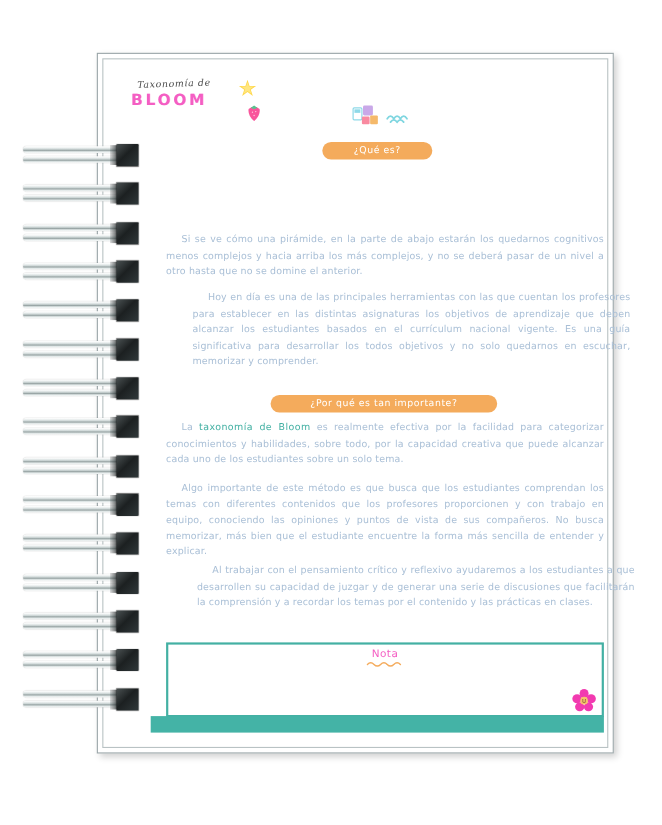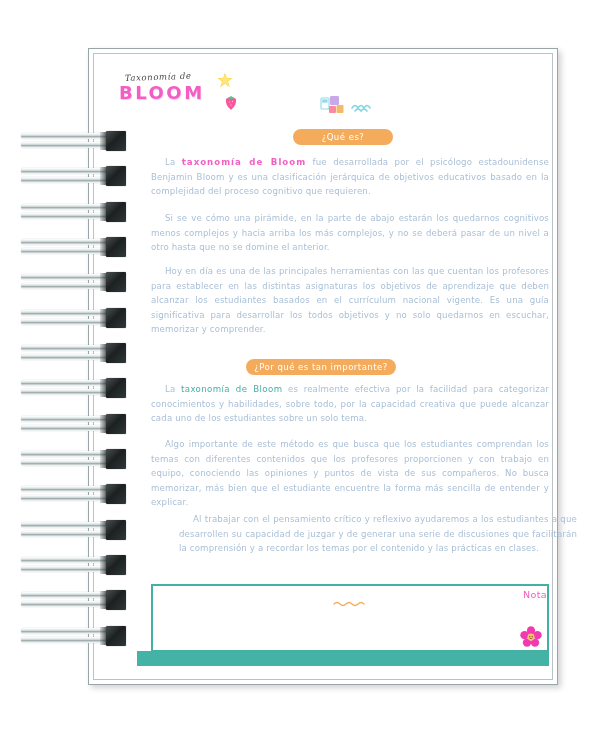--- a/index.html
+++ b/index.html
@@ -112,21 +112,21 @@
     color: #4a4a4a;
     letter-spacing: 0.6px;
     white-space: nowrap;
     transform: rotate(-2deg);
     transform-origin: left bottom;
     margin-left: 6px;
   }
   .logo-bloom {
     font-family: "DejaVu Sans", sans-serif;
     font-weight: bold;
-    font-size: 18px;
+    font-size: 14px;
     color: #f45ec3;
     letter-spacing: 2.5px;
     line-height: 1.05;
     margin-top: 1px;
     text-shadow: 0.5px 0.5px 0 rgba(244,94,195,0.35);
   }
   #logo-star {
     position: absolute;
     left: 96px; top: -2px;
     width: 20px; height: 20px;
@@ -161,21 +161,21 @@
     white-space: nowrap;
   }
   #pill-que-es {
     left: 194px;
     top: 70px;
     width: 100px;
   }
   #pill-por-que {
     left: 147px;
     top: 300px;
-    width: 150px;
+    width: 206px;
   }
 
   
   .para {
     position: absolute;
     left: 52px;
     width: 398px;
     font-family: "DejaVu Sans", sans-serif;
     font-size: 8.6px;
     line-height: 14.5px;
@@ -189,40 +189,40 @@
     font-weight: bold;
     letter-spacing: 1px;
   }
   .hl-teal {
     color: #43b0a3;
     letter-spacing: 0.4px;
   }
 
   #para-1 { top: 96px; }
   #para-2 { top: 152px; }
-  #para-3 { top: 205px; }
+  #para-3 { top: 205px; margin-left: 24px; }
   #para-4 { top: 323px; }
   #para-5 { top: 378px; }
   #para-6 { top: 453px; margin-left: 28px; }
 
   
   #nota-box {
     position: absolute;
     left: 52px;
     top: 525px;
     width: 398px;
     height: 68px;
     border: 2px solid #43b0a3;
     background: #ffffff;
   }
   #nota-label {
     position: absolute;
     left: 0; right: 0;
     top: 3px;
-    text-align: right;
+    text-align: center;
     font-family: "DejaVu Sans", sans-serif;
     font-size: 9.5px;
     color: #f45ec3;
     letter-spacing: 0.4px;
   }
   #nota-squiggle {
     position: absolute;
     left: 50%;
     margin-left: -17px;
     top: 15px;
@@ -285,23 +285,20 @@
           <rect x="17.5" y="10" width="7" height="8" rx="1" fill="#f5b96a"></rect>
           <g stroke="#7fd6e0" stroke-width="1.6" fill="none" stroke-linecap="round">
             <path d="M33 13 q3 -5 6 0 q3 -5 6 0 q3 -5 6 0"></path>
             <path d="M36 16 q3 -4 6 0 q3 -4 6 0"></path>
           </g>
         </svg>
       </div>
 
       <div id="pill-que-es" class="pill">¿Qué es?</div>
 
-      <p id="para-1" class="para">
-        <span>La </span><span class="hl-pink">taxonomía de Bloom</span><span> fue desarrollada por el psicólogo estadounidense Benjamin Bloom y es una clasificación jerárquica de objetivos educativos basado en la complejidad del proceso cognitivo que requieren.</span>
-      </p>
 
       <p id="para-2" class="para">Si se ve cómo una pirámide, en la parte de abajo estarán los quedarnos cognitivos menos complejos y hacia arriba los más complejos, y no se deberá pasar de un nivel a otro hasta que no se domine el anterior.</p>
 
       <p id="para-3" class="para">Hoy en día es una de las principales herramientas con las que cuentan los profesores para establecer en las distintas asignaturas los objetivos de aprendizaje que deben alcanzar los estudiantes basados en el currículum nacional vigente. Es una guía significativa para desarrollar los todos objetivos y no solo quedarnos en escuchar, memorizar y comprender.</p>
 
       <div id="pill-por-que" class="pill">¿Por qué es tan importante?</div>
 
       <p id="para-5" class="para">Algo importante de este método es que busca que los estudiantes comprendan los temas con diferentes contenidos que los profesores proporcionen y con trabajo en equipo, conociendo las opiniones y puntos de vista de sus compañeros. No busca memorizar, más bien que el estudiante encuentre la forma más sencilla de entender y explicar.</p>
 
       <p id="para-4" class="para">

